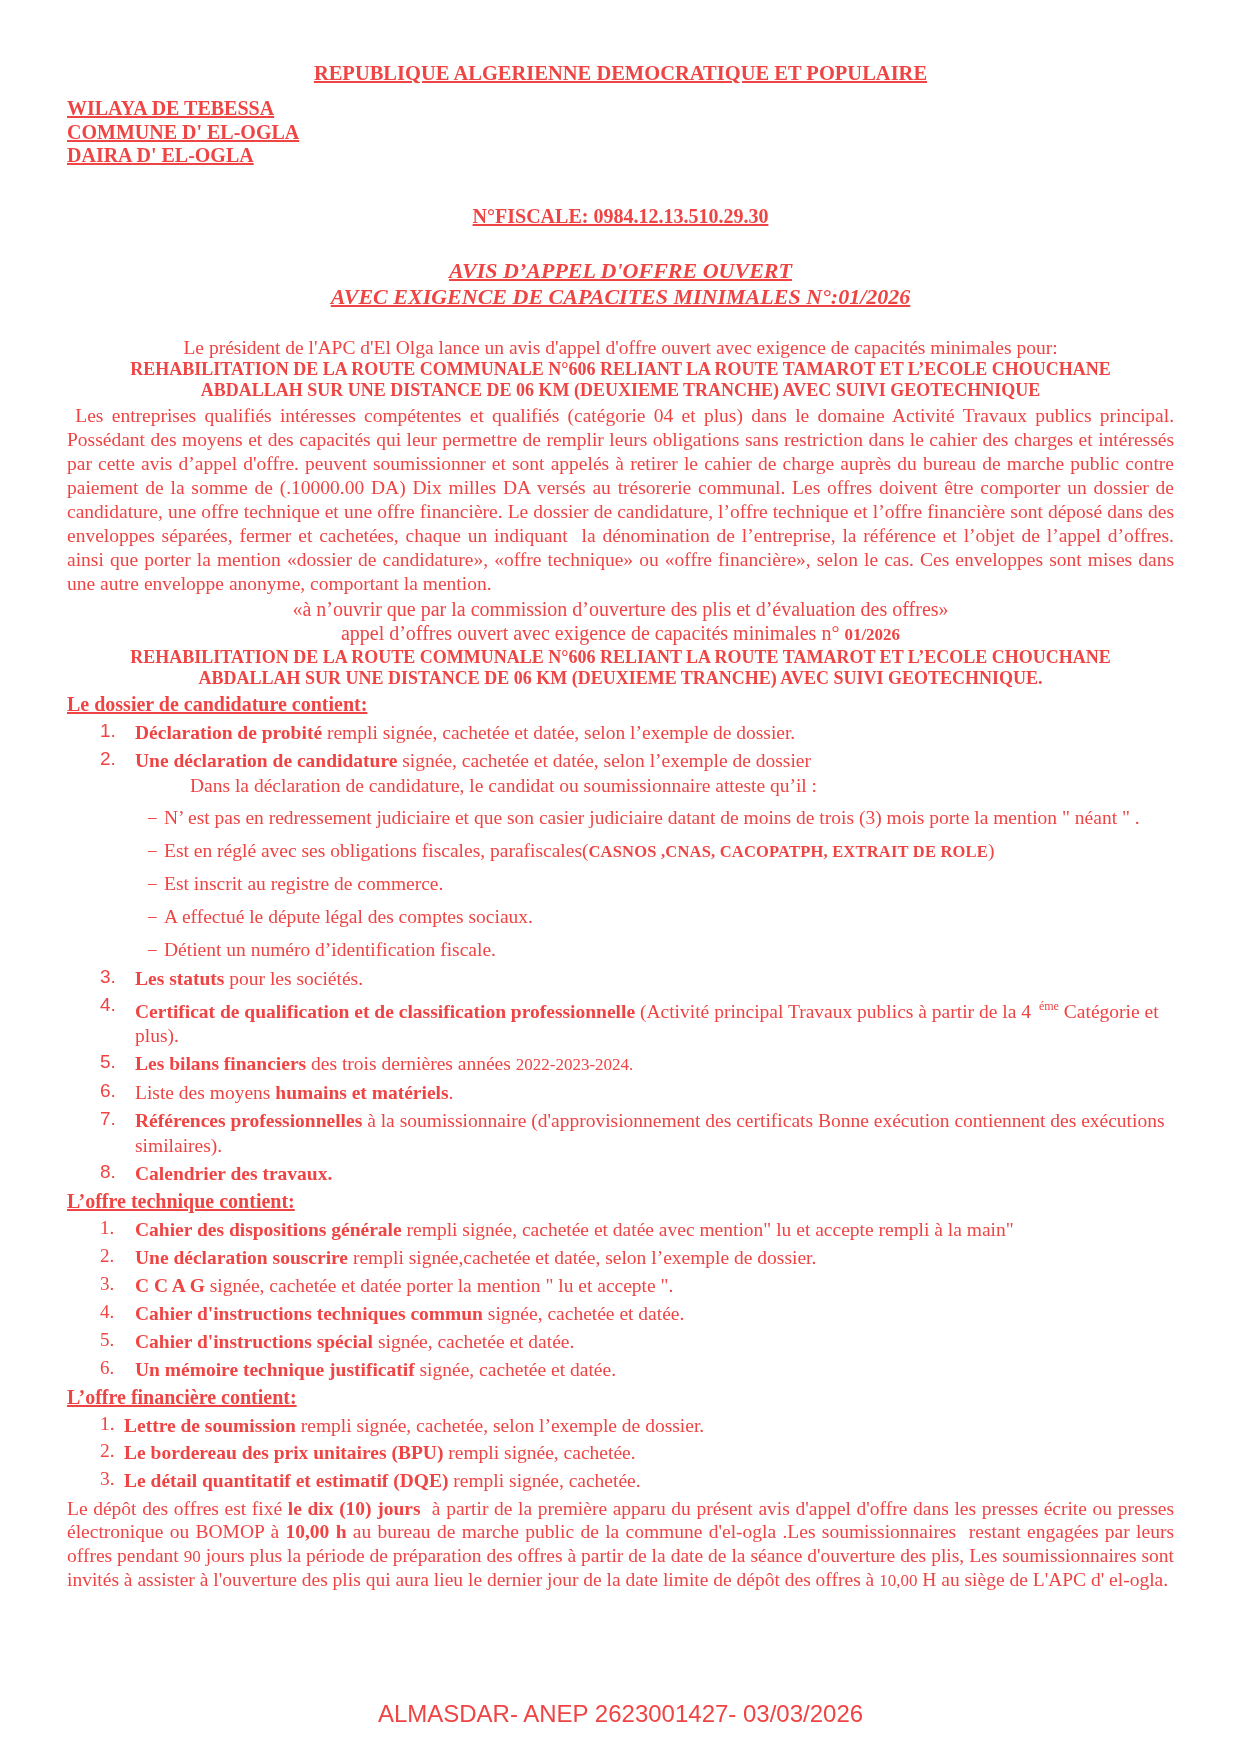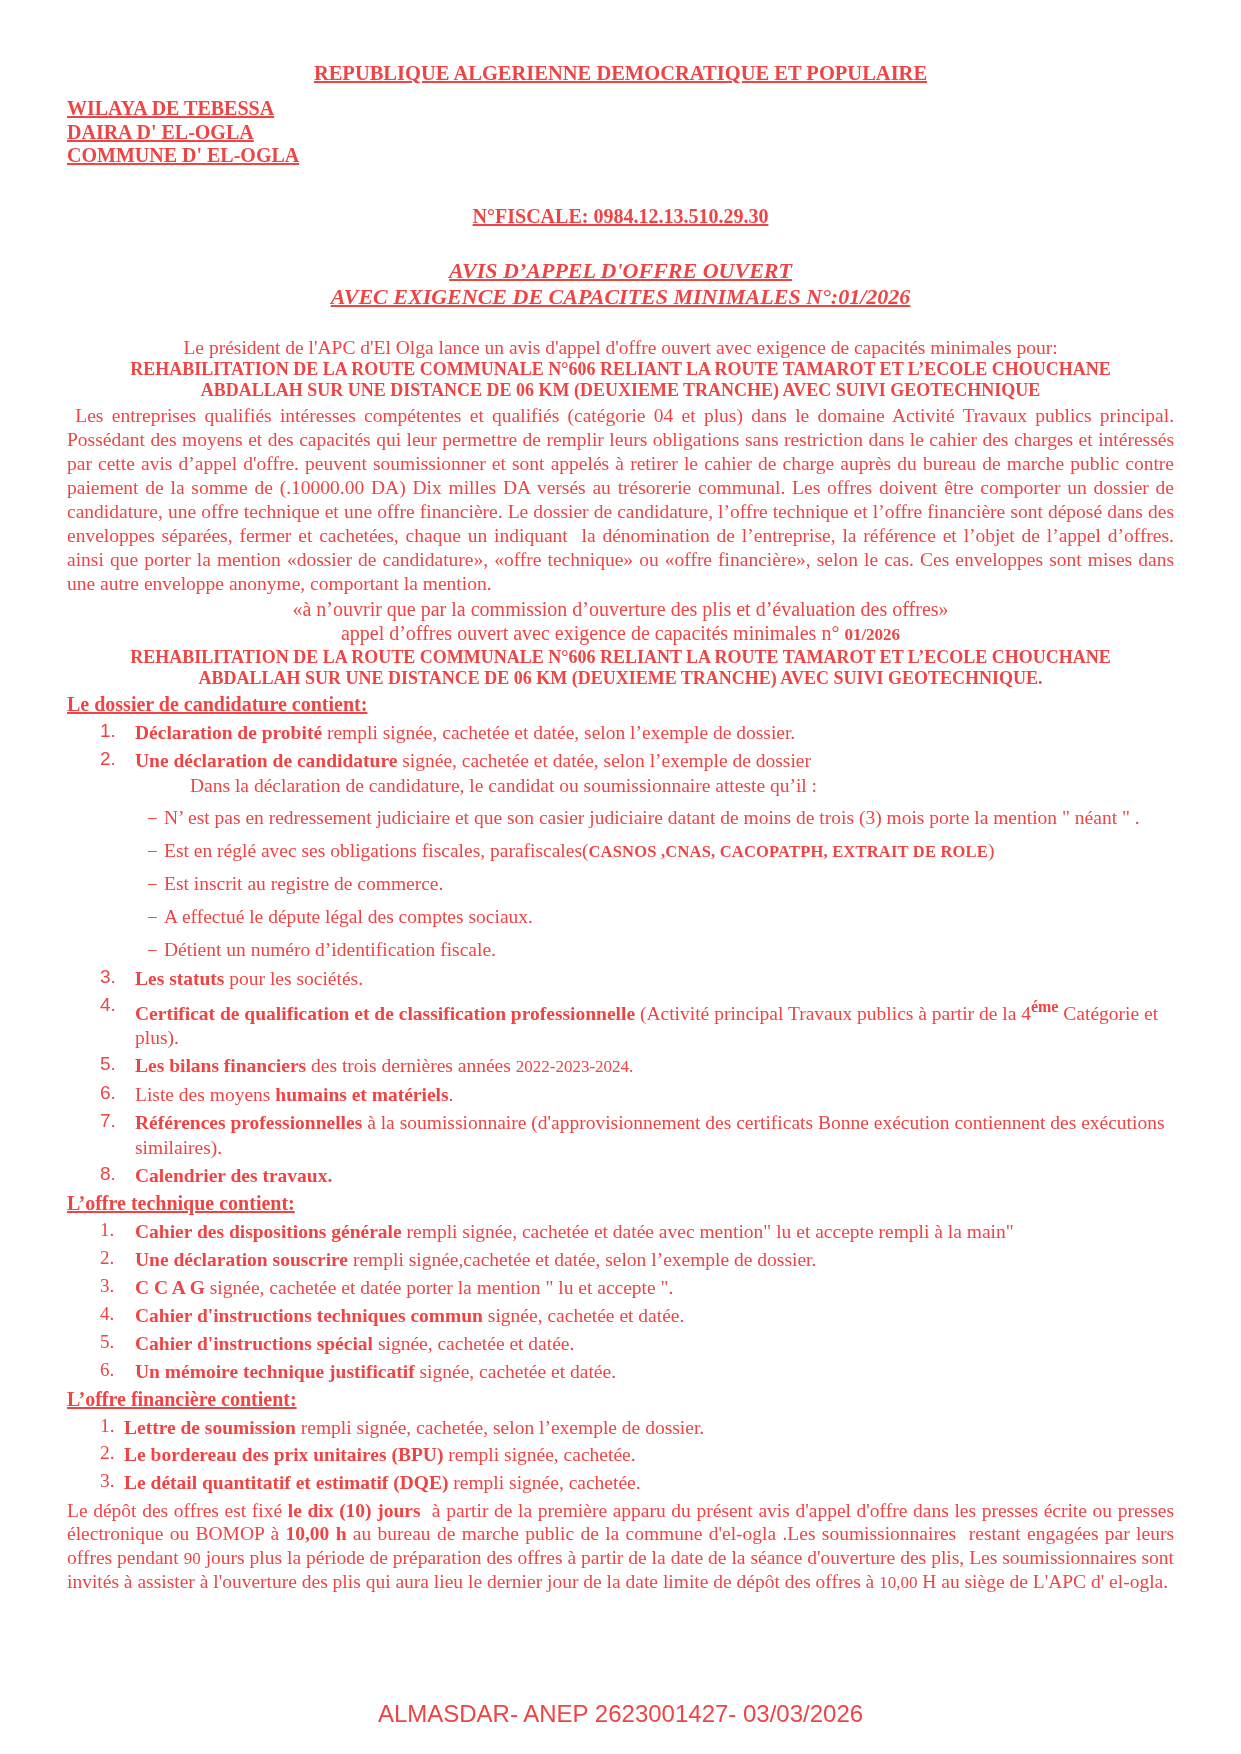--- a/index.html
+++ b/index.html
@@ -26,39 +26,39 @@
   .item{display:flex;margin:3px 0;}
   .num{flex:none;width:35px;margin-left:33px;font-size:19px;}
   .sans{font-family:"Liberation Sans",sans-serif;}
   .ser{font-family:"Liberation Serif",serif;}
   .itxt{flex:1;font-size:19.5px;line-height:25px;}
   .note{margin-left:55px;}
   .dashrow{display:flex;margin-left:12px;margin-top:8px;}
   .dash{flex:none;width:17px;font-size:19px;}
   .dtxt{flex:1;font-size:19.5px;line-height:24px;}
   .just{text-align:justify;}
-  sup{font-size:16px;font-weight:bold;}
+  sup{font-size:12px;font-weight:normal;margin-left:8px;}
   .flist .item{margin:2.5px 0;}
   .flist .num{width:24px;margin-left:33px;font-size:19.5px;}
   .closing{margin-top:4px;font-size:19.5px;line-height:23.5px;text-align:justify;white-space:pre-wrap;}
   .footer{position:absolute;top:1700px;left:0;width:100%;text-align:center;
           font-family:"Liberation Sans",sans-serif;font-size:24px;}
 </style>
 </head>
 <body>
 
 <div class="doc">
   <div class="content">
 
     <div class="rep"><span>REPUBLIQUE ALGERIENNE DEMOCRATIQUE ET POPULAIRE</span></div>
 
     <div class="admin">
       <div><span>WILAYA DE TEBESSA</span></div>
+      <div><span>COMMUNE D' EL-OGLA</span></div>
       <div><span>DAIRA D' EL-OGLA</span></div>
-      <div><span>COMMUNE D' EL-OGLA</span></div>
     </div>
 
     <div class="fiscal"><span>N°FISCALE: 0984.12.13.510.29.30</span></div>
 
     <div class="title">
       <div><span>AVIS D’APPEL D'OFFRE OUVERT</span></div>
       <div><span>AVEC EXIGENCE DE CAPACITES MINIMALES  N°:01/2026</span></div>
     </div>
 
     <div class="lead">Le président de l'APC d'El Olga lance un avis d'appel d'offre ouvert avec exigence de capacités minimales pour:</div>

